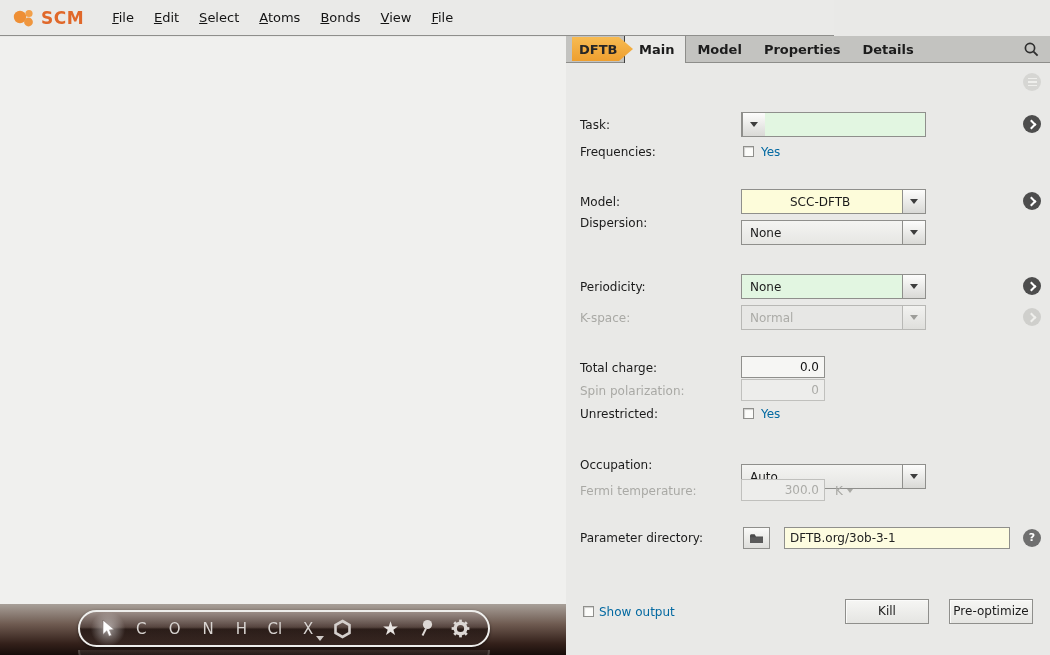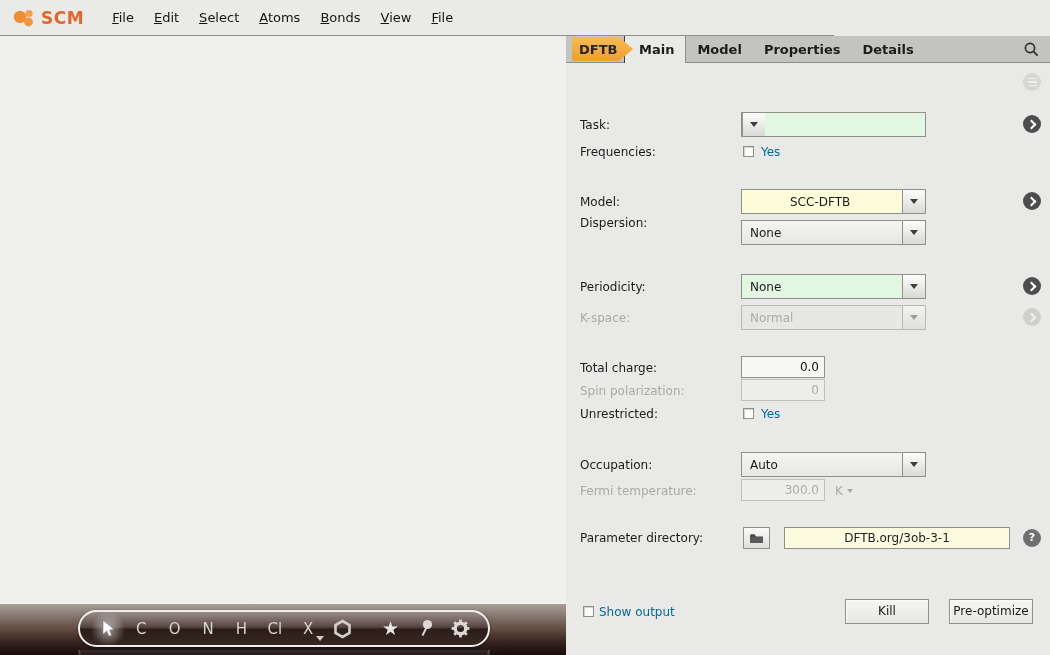--- a/index.html
+++ b/index.html
@@ -140,21 +140,21 @@
   }
 
   .folder-btn {
     position:absolute; left:177px; width:27px; height:22px;
     border:1px solid #8f8f8c; background:linear-gradient(#fafaf8,#dededb);
     display:flex; align-items:center; justify-content:center;
   }
   .param-field {
     position:absolute; left:218px; width:226px; height:22px;
     border:1px solid #8f8f8c; background:#fdfce0; font-size:12px; color:#222;
-    padding:0 5px; font-family:inherit;text-align:center;
+    padding:0 5px; font-family:inherit;
   }
 
   .btn {
     position:absolute; height:25px; width:84px;
     border:1px solid #8f8f8c; background:linear-gradient(#f6f6f4,#e5e5e2);
     font-size:12px; color:#1b1b1b; text-align:center; line-height:23px;
     box-shadow:1px 1px 0 #fbfbfa inset; cursor:default;
   }
 </style>
 </head>
@@ -305,21 +305,21 @@
     <input class="tfield" style="top: 320px;" value="0.0">
 
     <span class="flabel dis" style="top:348px;">Spin polarization:</span>
     <input class="tfield dis" style="top: 343px;" disabled="" value="0">
 
     <span class="flabel" style="top:371px;">Unrestricted:</span>
     <span class="cb" style="left:177px; top:372px;"></span>
     <span class="cb-label" style="left:195px; top:371px;">Yes</span>
 
     <span class="flabel" style="top:422px;">Occupation:</span>
-    <div class="combo gray" style="top:416px;">
+    <div class="combo gray" style="top:428px;">
       <span class="combo-value">Auto</span>
       <span class="combo-btn">
           <span class="tri"></span>
         </span>
     </div>
 
     <span class="flabel dis" style="top:448px;">Fermi temperature:</span>
     <input class="tfield dis" style="top: 443px;" disabled="" value="300.0">
     <span class="unit" style="top:448px;">
       <span>K</span>

